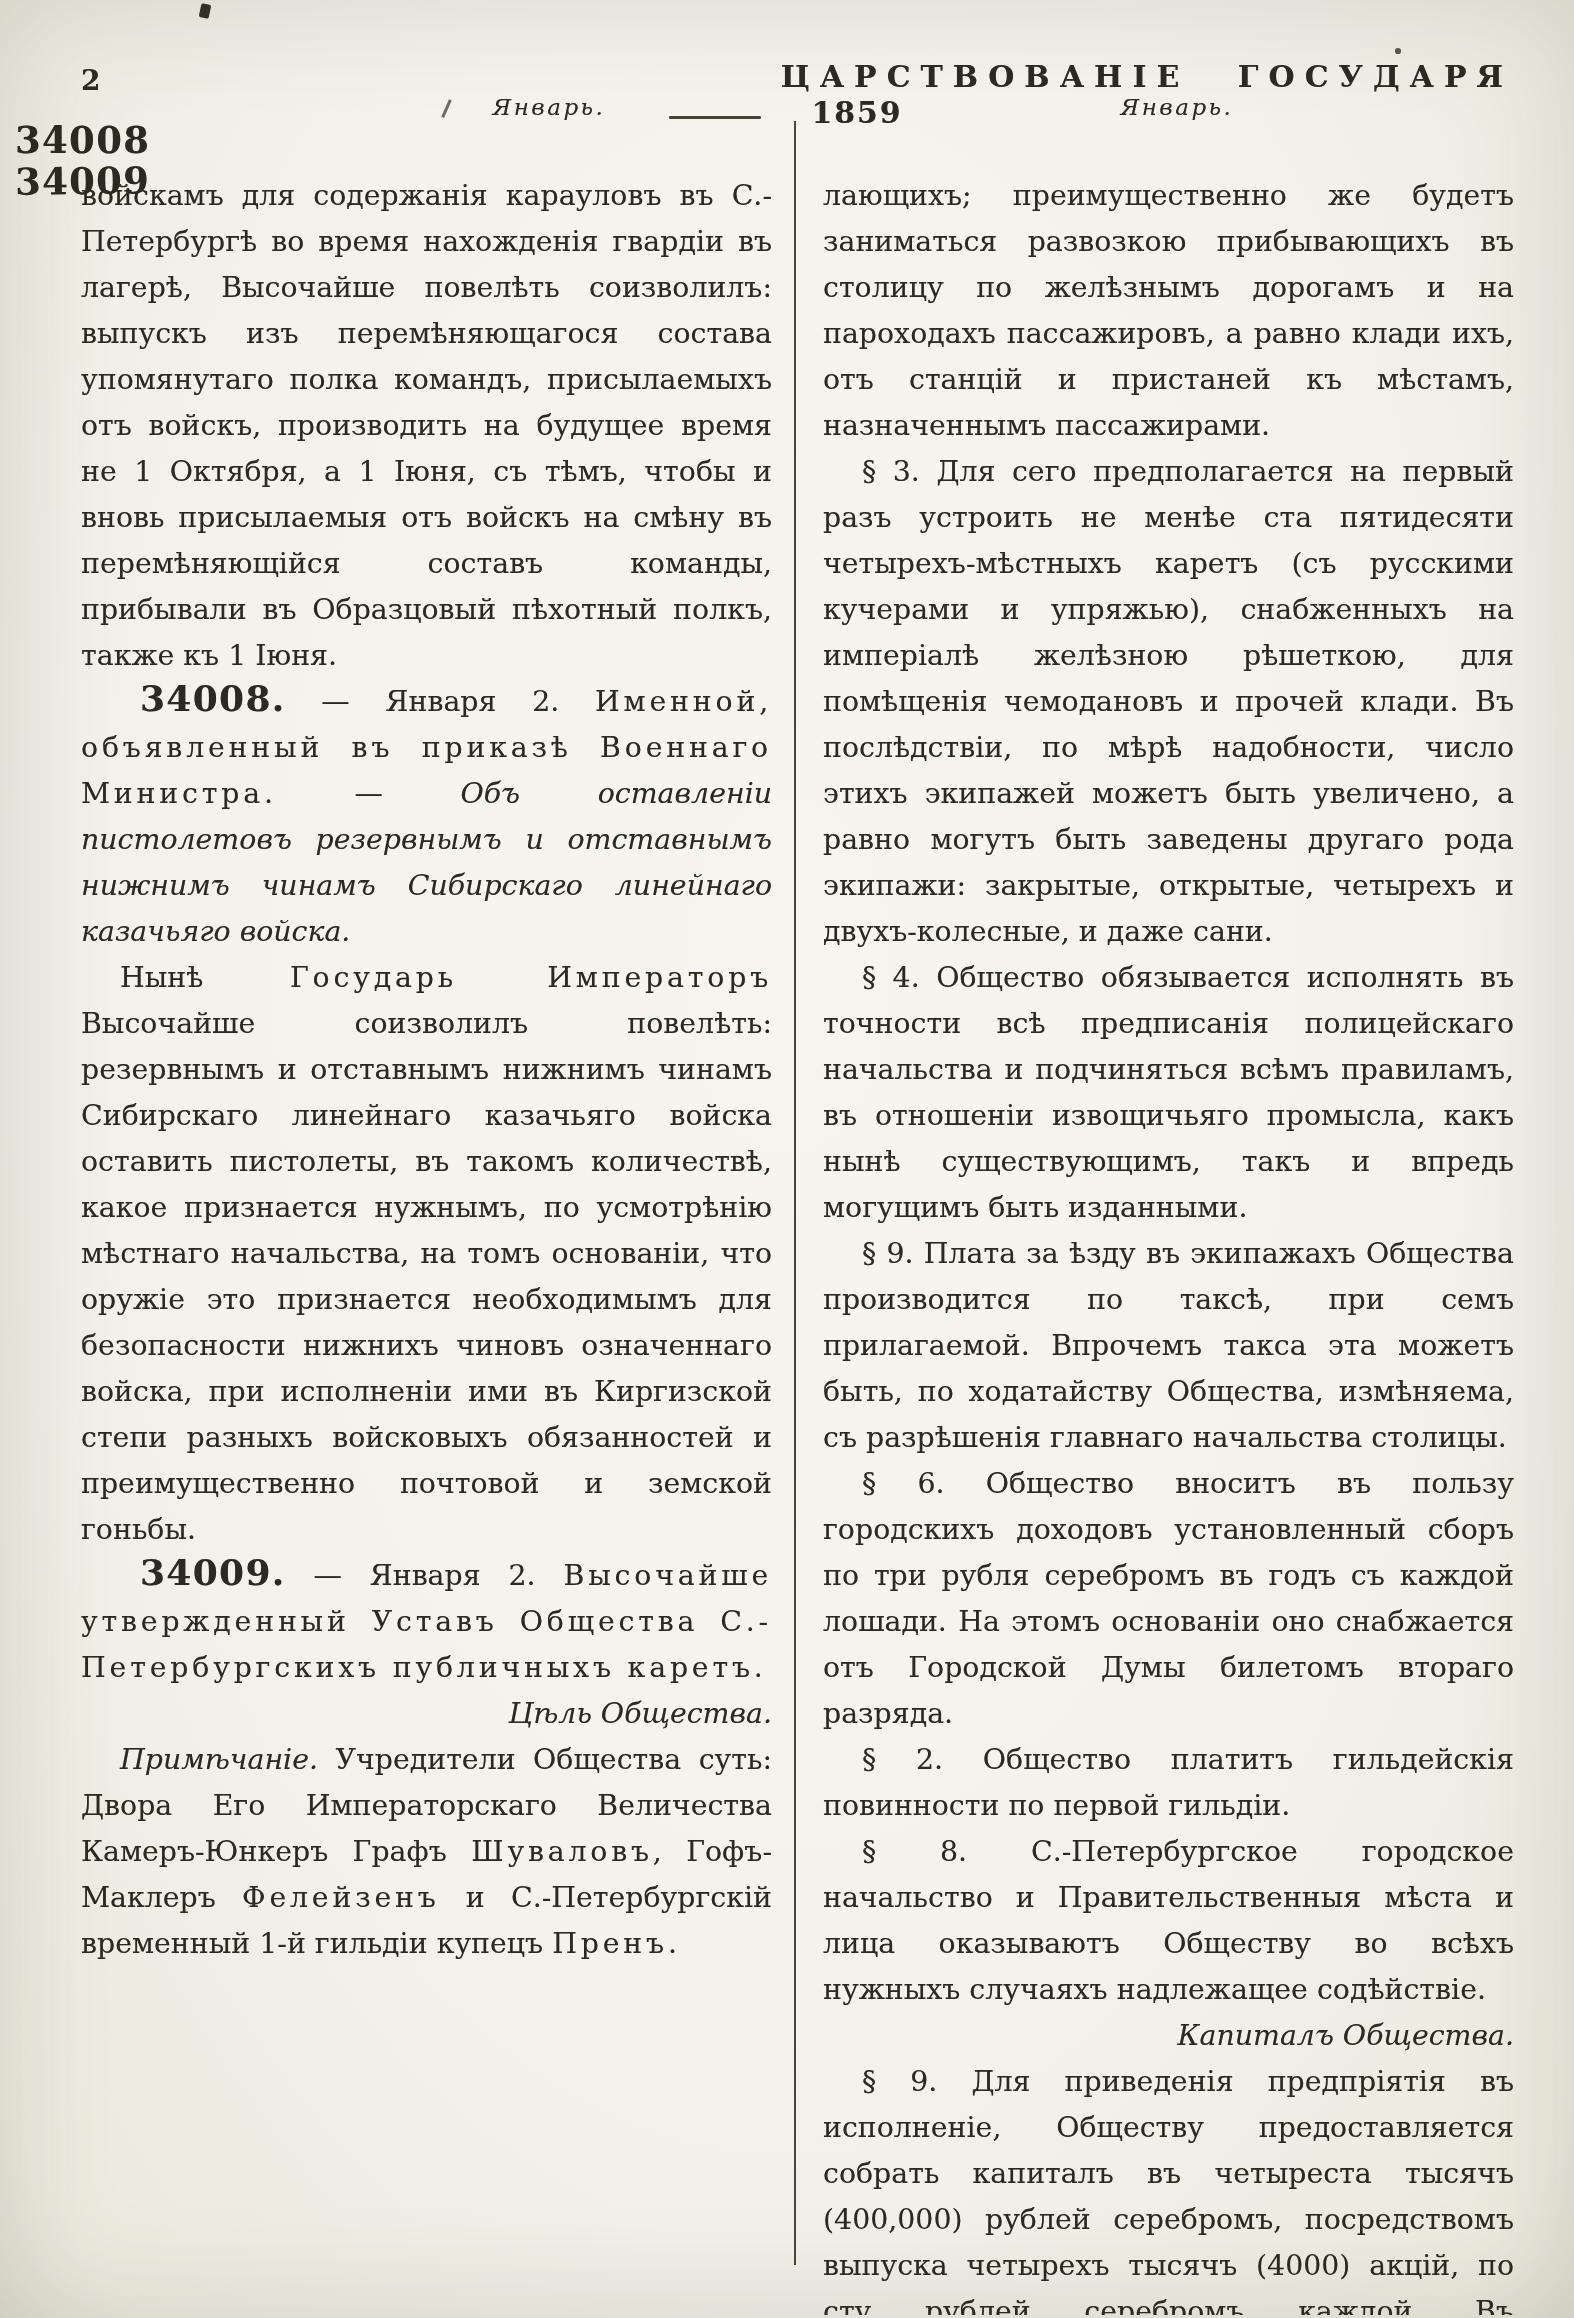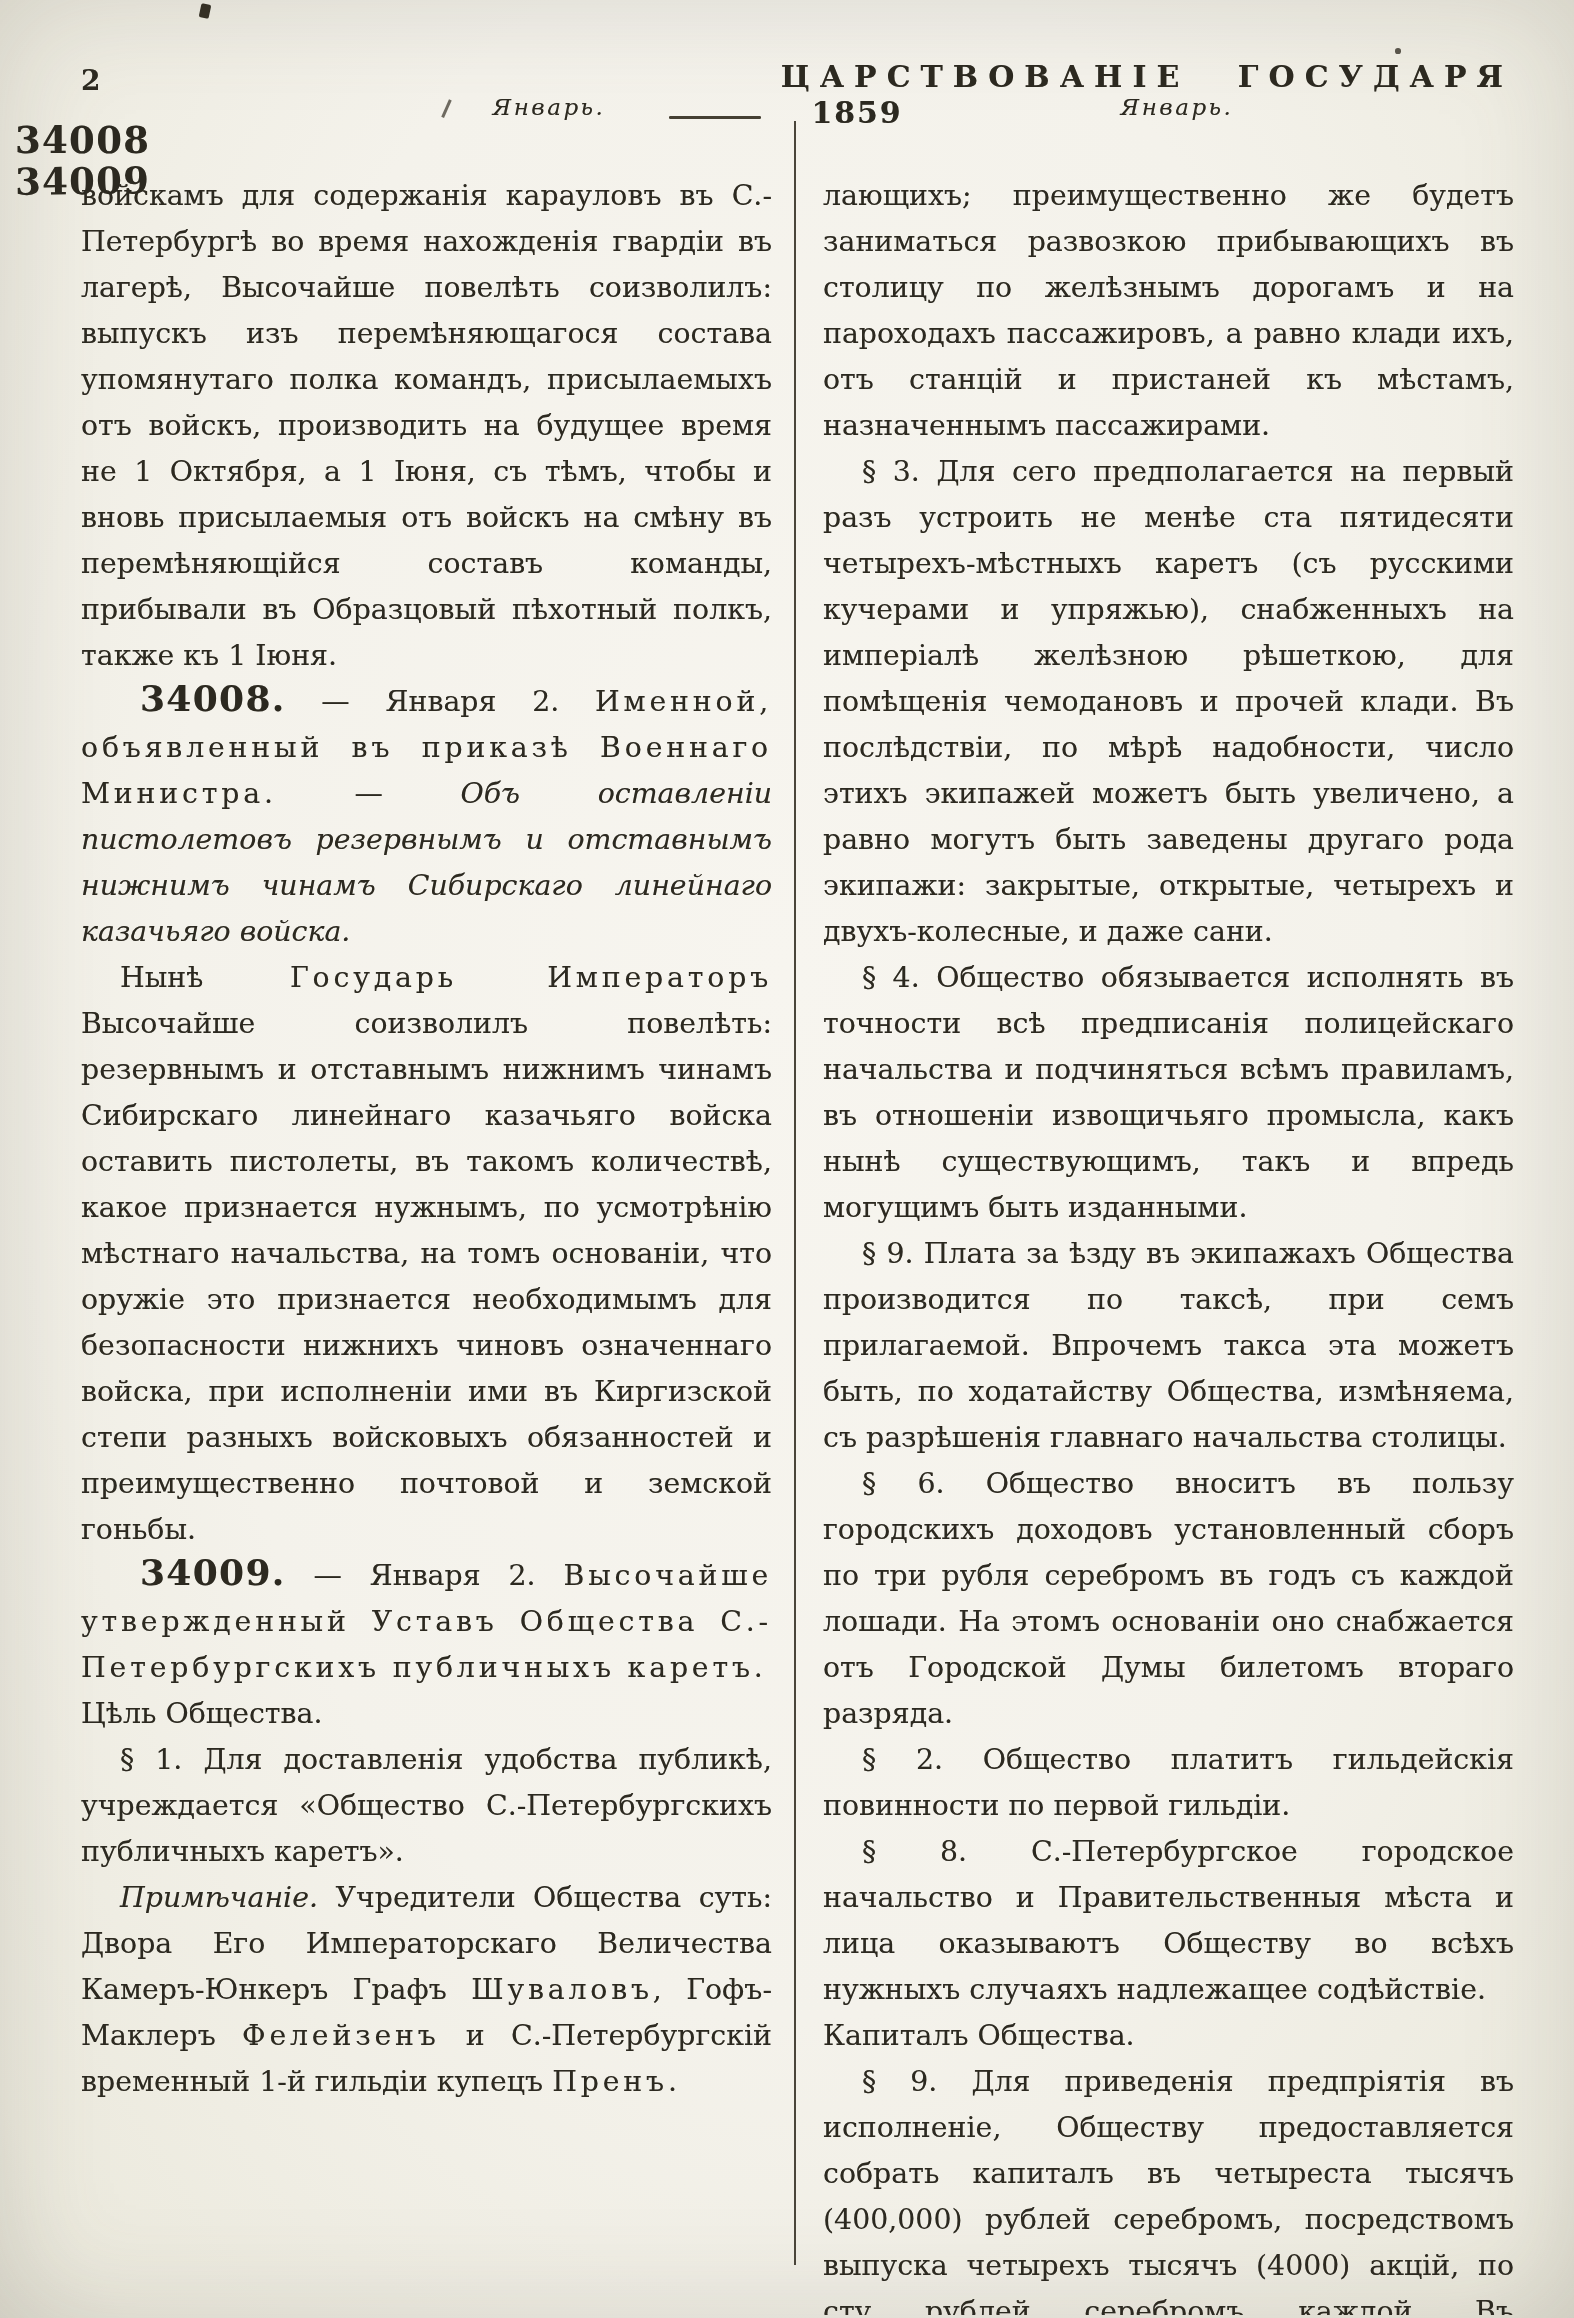--- a/index.html
+++ b/index.html
@@ -72,21 +72,21 @@
     font-size: 28.4px; line-height: 46px;
     text-align: justify;
     margin-top: 48px;
   }
   .col-left  { left: 81px; }
   .col-right { left: 823px; }
 
   .para { text-align: justify; }
   .para.indent { text-indent: 39px; }
   .para.entry  { text-indent: 59px; }
-  .para.center { text-align: left; text-indent: 0; }
+  .para.center { text-align: right; text-indent: 0; font-style: italic; }
 
   .seg-normal { }
   .seg-num    { font-size: 36px; font-weight: bold; line-height: 1; letter-spacing: 1.3px; }
   .seg-spaced { letter-spacing: 3.8px; }
   .seg-italic { font-style: italic; }
 
   
   .speck { position: absolute; background: #35permanent; }
   .speck { position: absolute; background: #353025; }
   .speck.s1 { left: 200px; top: 3.8px;  width: 10px; height: 14px; transform: rotate(12deg); border-radius: 1.9px; }
@@ -112,21 +112,20 @@
   <div class="margin-num n2">34009</div>
 
   <div class="divider"></div>
 
   <div class="column col-left" id="col-left">
       <p class="para body"><span class="seg-normal">войскамъ для содержанія карауловъ въ С.-Петербургѣ во время нахожденія гвардіи въ лагерѣ, Высочайше повелѣть соизволилъ: выпускъ изъ перемѣняющагося состава упомянутаго полка командъ, присылаемыхъ отъ войскъ, производить на будущее время не 1 Октября, а 1 Іюня, съ тѣмъ, чтобы и вновь присылаемыя отъ войскъ на смѣну въ перемѣняющійся составъ команды, прибывали въ Образцовый пѣхотный полкъ, также къ 1 Іюня.</span></p>
       <p class="para entry"><span class="seg-num">34008.</span><span class="seg-normal"> — Января 2. </span><span class="seg-spaced">Именной, объявленный въ приказѣ Военнаго Министра.</span><span class="seg-normal"> — </span><span class="seg-italic">Объ оставленіи пистолетовъ резервнымъ и отставнымъ нижнимъ чинамъ Сибирскаго линейнаго казачьяго войска.</span></p>
       <p class="para indent"><span class="seg-normal">Нынѣ </span><span class="seg-spaced">Государь Императоръ</span><span class="seg-normal"> Высочайше соизволилъ повелѣть: резервнымъ и отставнымъ нижнимъ чинамъ Сибирскаго линейнаго казачьяго войска оставить пистолеты, въ такомъ количествѣ, какое признается нужнымъ, по усмотрѣнію мѣстнаго начальства, на томъ основаніи, что оружіе это признается необходимымъ для безопасности нижнихъ чиновъ означеннаго войска, при исполненіи ими въ Киргизской степи разныхъ войсковыхъ обязанностей и преимущественно почтовой и земской гоньбы.</span></p>
       <p class="para entry"><span class="seg-num">34009.</span><span class="seg-normal"> — Января 2. </span><span class="seg-spaced">Высочайше утвержденный Уставъ Общества С.-Петербургскихъ публичныхъ каретъ.</span></p>
       <p class="para center"><span class="seg-normal">Цѣль Общества.</span></p>
-      <p class="para indent"><span class="seg-normal">§ 1. Для доставленія удобства публикѣ, учреждается «Общество С.-Петербургскихъ публичныхъ каретъ».</span></p>
       <p class="para indent"><span class="seg-italic">Примѣчаніе.</span><span class="seg-normal"> Учредители Общества суть: Двора Его Императорскаго Величества Камеръ-Юнкеръ Графъ </span><span class="seg-spaced">Шуваловъ</span><span class="seg-normal">, Гофъ-Маклеръ </span><span class="seg-spaced">Фелейзенъ</span><span class="seg-normal"> и С.-Петербургскій временный 1-й гильдіи купецъ </span><span class="seg-spaced">Пренъ</span><span class="seg-normal">.</span></p>
     </div>
   <div class="column col-right" id="col-right">
       <p class="para body"><span class="seg-normal">лающихъ; преимущественно же будетъ заниматься развозкою прибывающихъ въ столицу по желѣзнымъ дорогамъ и на пароходахъ пассажировъ, а равно клади ихъ, отъ станцій и пристаней къ мѣстамъ, назначеннымъ пассажирами.</span></p>
       <p class="para indent"><span class="seg-normal">§ 3. Для сего предполагается на первый разъ устроить не менѣе ста пятидесяти четырехъ-мѣстныхъ каретъ (съ русскими кучерами и упряжью), снабженныхъ на имперіалѣ желѣзною рѣшеткою, для помѣщенія чемодановъ и прочей клади. Въ послѣдствіи, по мѣрѣ надобности, число этихъ экипажей можетъ быть увеличено, а равно могутъ быть заведены другаго рода экипажи: закрытые, открытые, четырехъ и двухъ-колесные, и даже сани.</span></p>
       <p class="para indent"><span class="seg-normal">§ 4. Общество обязывается исполнять въ точности всѣ предписанія полицейскаго начальства и подчиняться всѣмъ правиламъ, въ отношеніи извощичьяго промысла, какъ нынѣ существующимъ, такъ и впредь могущимъ быть изданными.</span></p>
       <p class="para indent"><span class="seg-normal">§ 9. Плата за ѣзду въ экипажахъ Общества производится по таксѣ, при семъ прилагаемой. Впрочемъ такса эта можетъ быть, по ходатайству Общества, измѣняема, съ разрѣшенія главнаго начальства столицы.</span></p>
       <p class="para indent"><span class="seg-normal">§ 6. Общество вноситъ въ пользу городскихъ доходовъ установленный сборъ по три рубля серебромъ въ годъ съ каждой лошади. На этомъ основаніи оно снабжается отъ Городской Думы билетомъ втораго разряда.</span></p>
       <p class="para indent"><span class="seg-normal">§ 2. Общество платитъ гильдейскія повинности по первой гильдіи.</span></p>
       <p class="para indent"><span class="seg-normal">§ 8. С.-Петербургское городское начальство и Правительственныя мѣста и лица оказываютъ Обществу во всѣхъ нужныхъ случаяхъ надлежащее содѣйствіе.</span></p>

